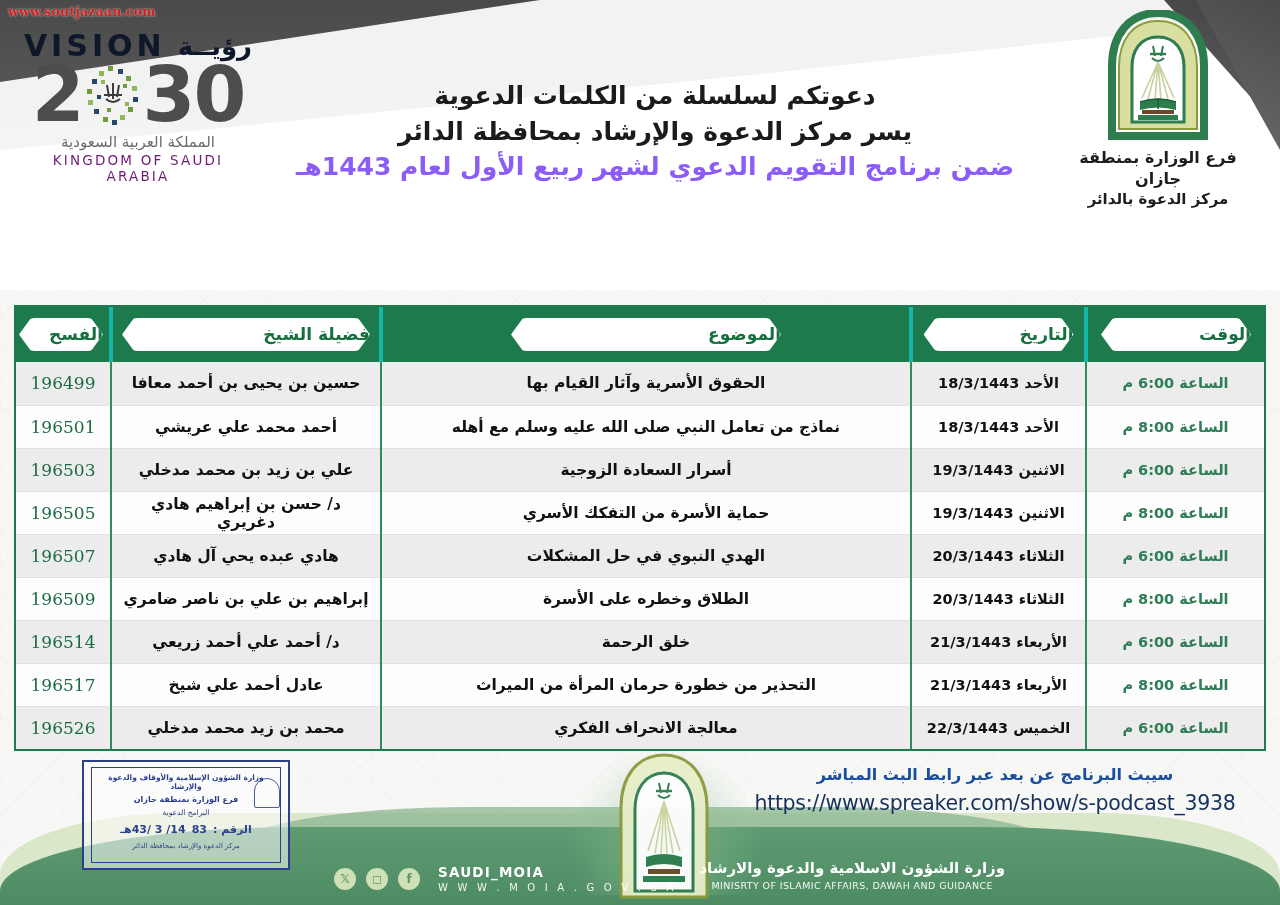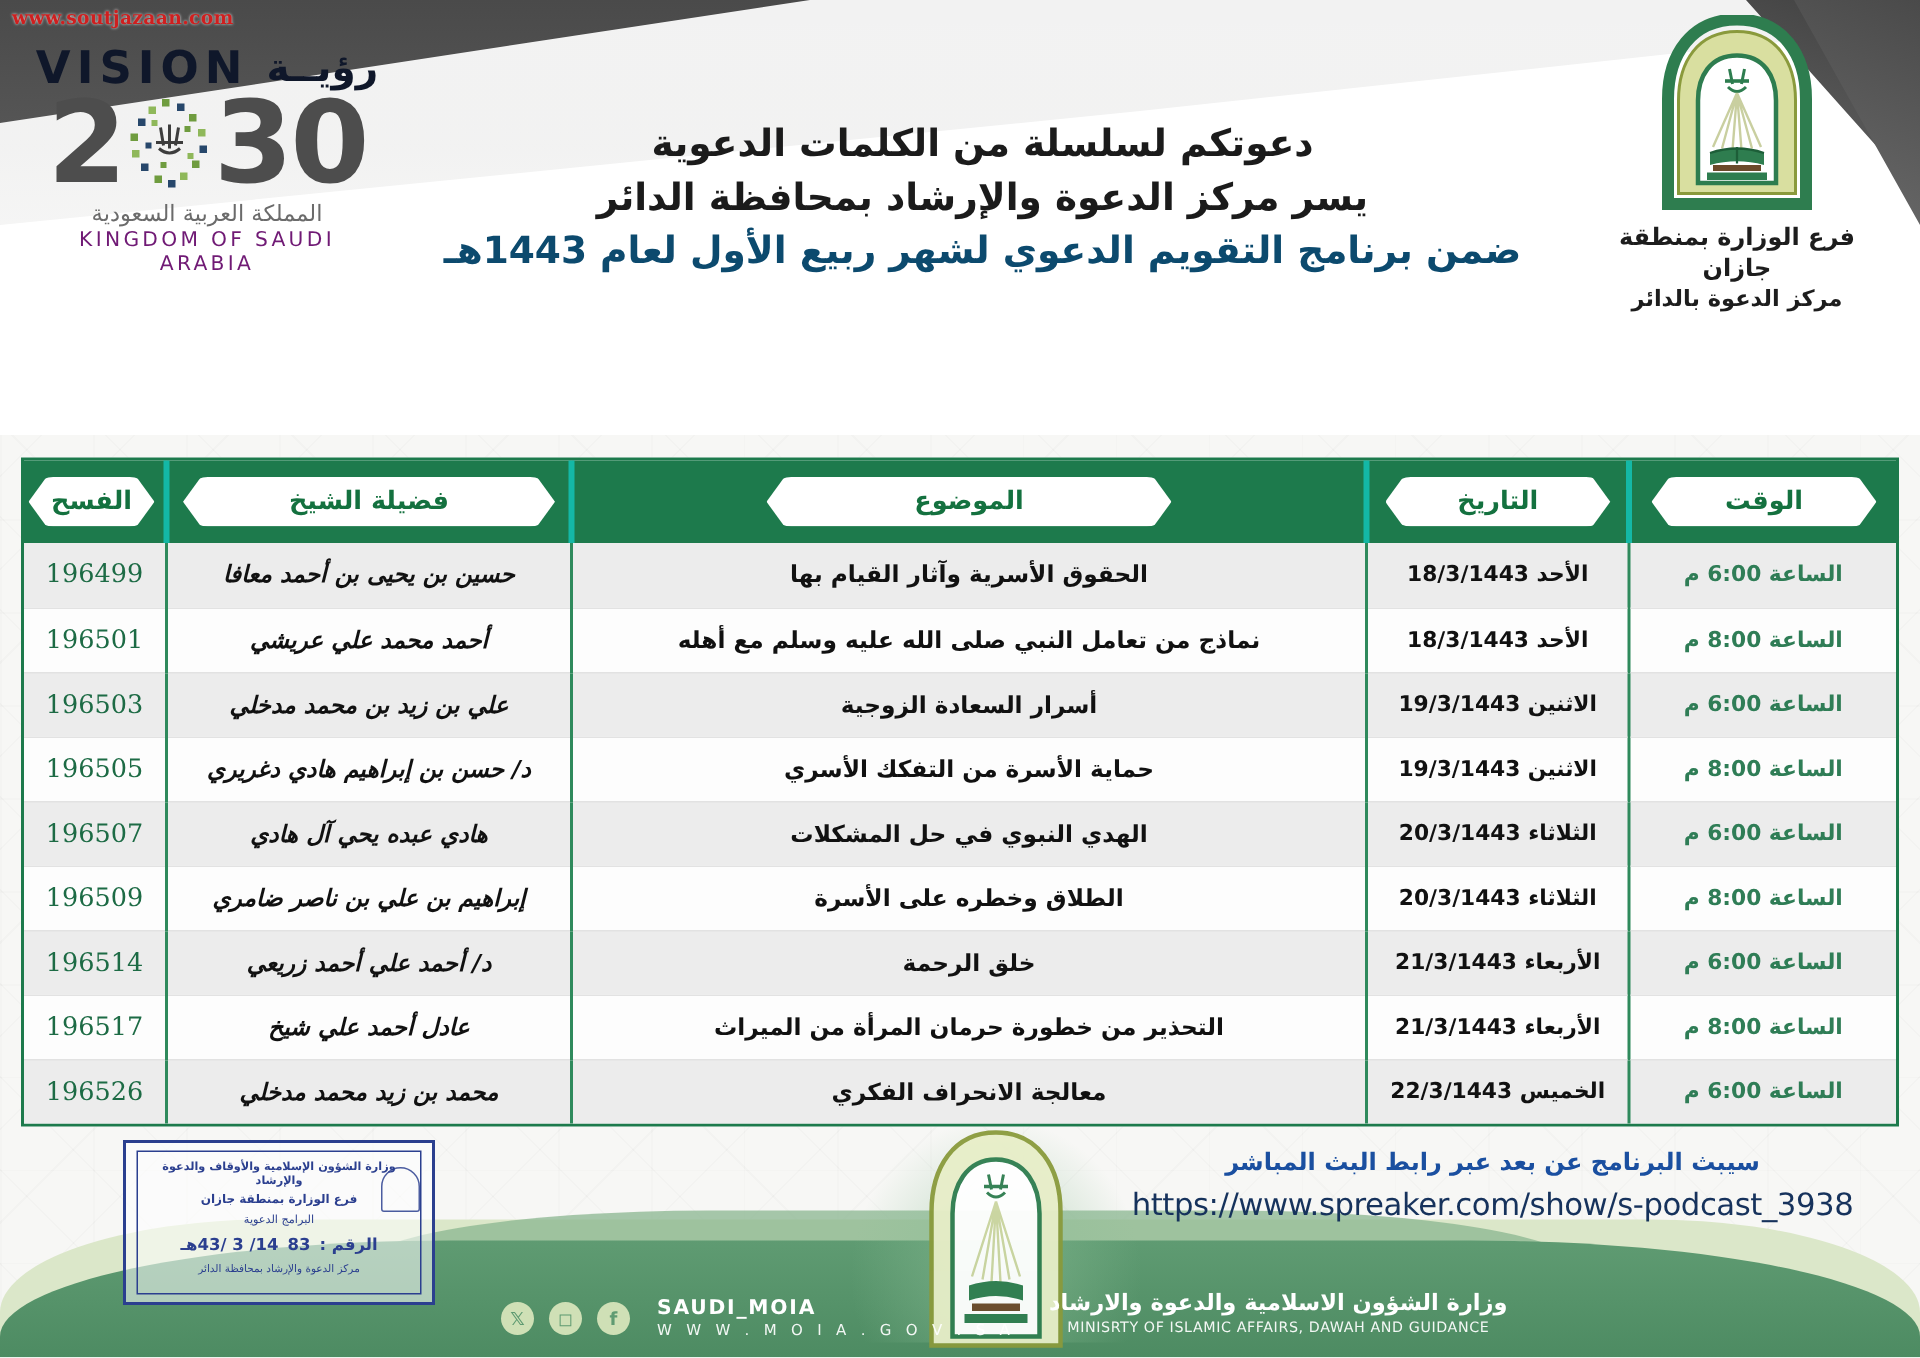--- a/index.html
+++ b/index.html
@@ -96,21 +96,21 @@
 
   
   .headline {
     position:absolute; left:270px; top:78px; width:770px;
     text-align:center; direction:rtl; z-index:12;
   }
   .headline .l {
     font-weight:bold; color:#1b1b1b; line-height:1.42;
     font-size:25px; letter-spacing:0px;
   }
-  .headline .l3 { color:#0c4a6e; }
+  .headline .l3 { color:#8b5cf6; }
 
   
   .minlogo {
     position:absolute; right:22px; top:10px; width:200px; text-align:center; z-index:20;
   }
   .emblem { width:120px; height:132px; margin:0 auto; display:block; }
   .minlogo .t1 {
     font-size:16px; font-weight:bold; color:#1d1d1d; margin-top:6px; line-height:1.3;
   }
   .minlogo .t2 { font-size:15px; font-weight:bold; color:#1d1d1d; line-height:1.3; }
@@ -125,34 +125,35 @@
   thead th {
     background:#1d7a4c; height:47px; padding:0 6px; vertical-align:middle;
     border-left:4px solid #14b8a6;
   }
   thead th:last-child { border-left:none; }
   .pill {
     background:#ffffff; color:#14713f; font-weight:bold; font-size:17px;
     height:33px; line-height:33px; border-radius:17px;
     display:block; margin:11px auto;
     clip-path:polygon(0 50%, 12px 0, calc(100% - 12px) 0, 100% 50%, calc(100% - 12px) 100%, 12px 100%);
+    text-align:right;
   }
   tbody td {
     height:43px; padding:0 10px; vertical-align:middle; text-align:center;
     border-left:2px solid #2f8a5c; border-bottom:1px solid #e2e2e2;
     font-size:15px; color:#111111; font-weight:bold;
   }
   tbody td:last-child { border-left:none; }
   tbody tr:nth-child(odd) td { background:#ececec; }
   tbody tr:nth-child(even) td { background:#fdfdfd; }
   tbody tr:last-child td { border-bottom:none;margin-left:12px; }
   td.c-time  { color:#2f7d56; font-weight:bold; font-size:14.5px; width:178px; }
   td.c-date  { width:175px; font-size:14.5px; }
   td.c-topic { font-size:15.5px; }
-  td.c-sheikh{ width:270px; font-size:15.5px;font-style:italic; }
+  td.c-sheikh{ width:270px; font-size:15.5px; }
   td.c-permit{ width:95px; color:#1d6b45; font-weight:normal; font-size:17px;
                font-family:"DejaVu Serif","Liberation Serif",serif; direction:ltr; }
 
   
   .footer { position:absolute; left:0; top:750px; width:1280px; height:155px; overflow:hidden; }
   .foot-light {
     position:absolute; left:0; bottom:0; width:1280px; height:92px;
     background:#dbe7c9;
     border-radius:180px 180px 0 0 / 62px 62px 0 0;
   }

